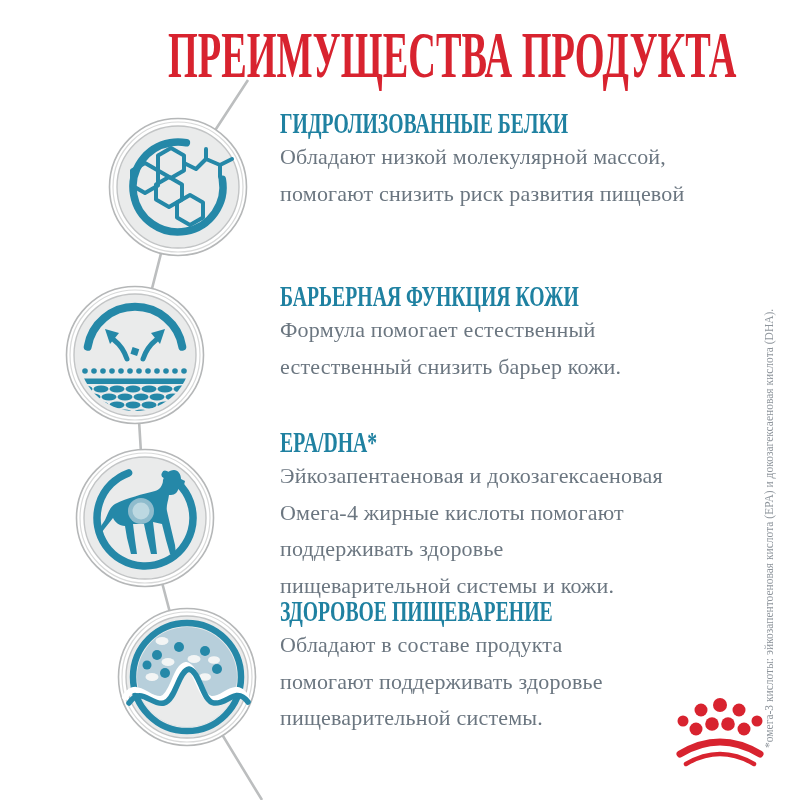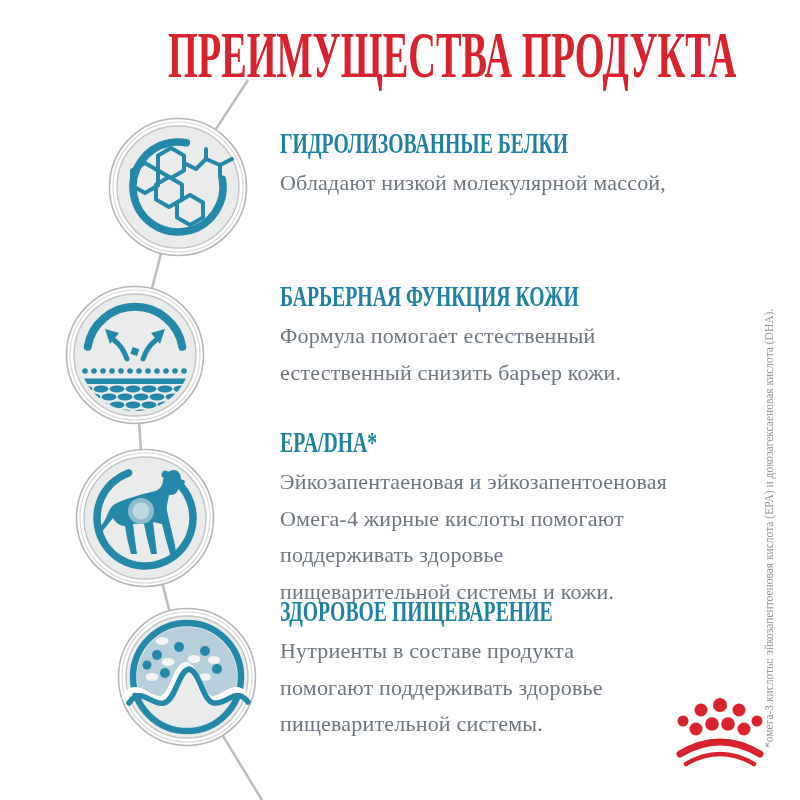--- a/index.html
+++ b/index.html
@@ -12,21 +12,21 @@
     position:absolute;top:22px;left:0;right:0;margin:0;text-align:center;
     font-size:66px;line-height:66px;font-weight:bold;color:#d8232f;
     transform:scaleX(0.58);transform-origin:50% 50%;white-space:nowrap;letter-spacing:0;
   }
   .icon-badge{position:absolute;}
   .benefit{position:absolute;left:280px;width:490px;}
   .benefit-heading{
     display:inline-block;margin:0;font-size:29px;line-height:31px;font-weight:bold;color:#1f81a1;
     transform:scaleX(0.68);transform-origin:0 50%;white-space:nowrap;
   }
-  .benefit-body{margin-top:6px;}
+  .benefit-body{margin-top:0;}
   .benefit-line{
     font-size:22px;line-height:36.5px;color:#6b7680;white-space:nowrap;letter-spacing:0.2px;
   }
   .footnote{
     position:absolute;left:762px;top:748px;width:566px;
     transform:rotate(-90deg);transform-origin:0 0;
     font-size:11.5px;line-height:14px;color:#8d949b;white-space:nowrap;
   }
   .crown{position:absolute;left:670px;top:696px;}
 </style>
@@ -164,49 +164,50 @@
         <ellipse cx="35" cy="70" rx="6.5" ry="4"></ellipse>
           <ellipse cx="88" cy="70" rx="6" ry="3.8"></ellipse>
       </g>
       <path d="M10,92 C22,74 32,96 45,94 C57,92 59,62 70,60 C81,62 83,92 95,94 C108,96 118,74 130,92 L130,132 L10,132 Z" fill="#eaebeb"></path>
     </g>
     <circle cx="70" cy="70" r="54" fill="none" stroke="#2588a8" stroke-width="6.5"></circle>
     <path d="M8,90 C20,72 31,94 44,92 C56,90 58,60 69,58 C80,60 82,90 94,92 C107,94 117,72 129,90" fill="none" stroke="#ffffff" stroke-width="6" stroke-linecap="round"></path>
     <path d="M12,96 C24,78 34,99 47,96 C59,93 61,64 72,62 C83,64 85,94 97,96 C110,98 119,79 131,95" fill="none" stroke="#2588a8" stroke-width="5.5" stroke-linecap="round"></path>
   </svg>
 
-  <section class="benefit" style="top:128px">
+  <section class="benefit" style="top:108px">
     <h2 class="benefit-heading">ГИДРОЛИЗОВАННЫЕ БЕЛКИ</h2>
     <div class="benefit-body">
       <div class="benefit-line">Обладают низкой молекулярной массой,</div>
+      <div class="benefit-line">помогают снизить риск развития пищевой</div>
     </div>
   </section>
 
   <section class="benefit" style="top:281px">
     <h2 class="benefit-heading">БАРЬЕРНАЯ ФУНКЦИЯ КОЖИ</h2>
     <div class="benefit-body">
       <div class="benefit-line">Формула помогает естественный</div>
       <div class="benefit-line">естественный снизить барьер кожи.</div>
     </div>
   </section>
 
   <section class="benefit" style="top:427px">
     <h2 class="benefit-heading">EPA/DHA*</h2>
     <div class="benefit-body">
-      <div class="benefit-line">Эйкозапентаеновая и эйкозапентоеновая</div>
+      <div class="benefit-line">Эйкозапентаеновая и докозагексаеновая</div>
       <div class="benefit-line">Омега-4 жирные кислоты помогают</div>
       <div class="benefit-line">поддерживать здоровье</div>
       <div class="benefit-line">пищеварительной системы и кожи.</div>
     </div>
   </section>
 
   <section class="benefit" style="top:596px">
     <h2 class="benefit-heading">ЗДОРОВОЕ ПИЩЕВАРЕНИЕ</h2>
     <div class="benefit-body">
-      <div class="benefit-line">Нутриенты в составе продукта</div>
+      <div class="benefit-line">Обладают в составе продукта</div>
       <div class="benefit-line">помогают поддерживать здоровье</div>
       <div class="benefit-line">пищеварительной системы.</div>
     </div>
   </section>
 
   <div class="footnote">*омега-3 кислоты: эйкозапентоеновая кислота (EPA) и докозагексаеновая кислота (DHA).</div>
 
   <svg class="crown" width="100" height="80" viewBox="0 0 100 80">
     <g fill="#d8232f">
       <circle cx="13" cy="25" r="5.5"></circle>

